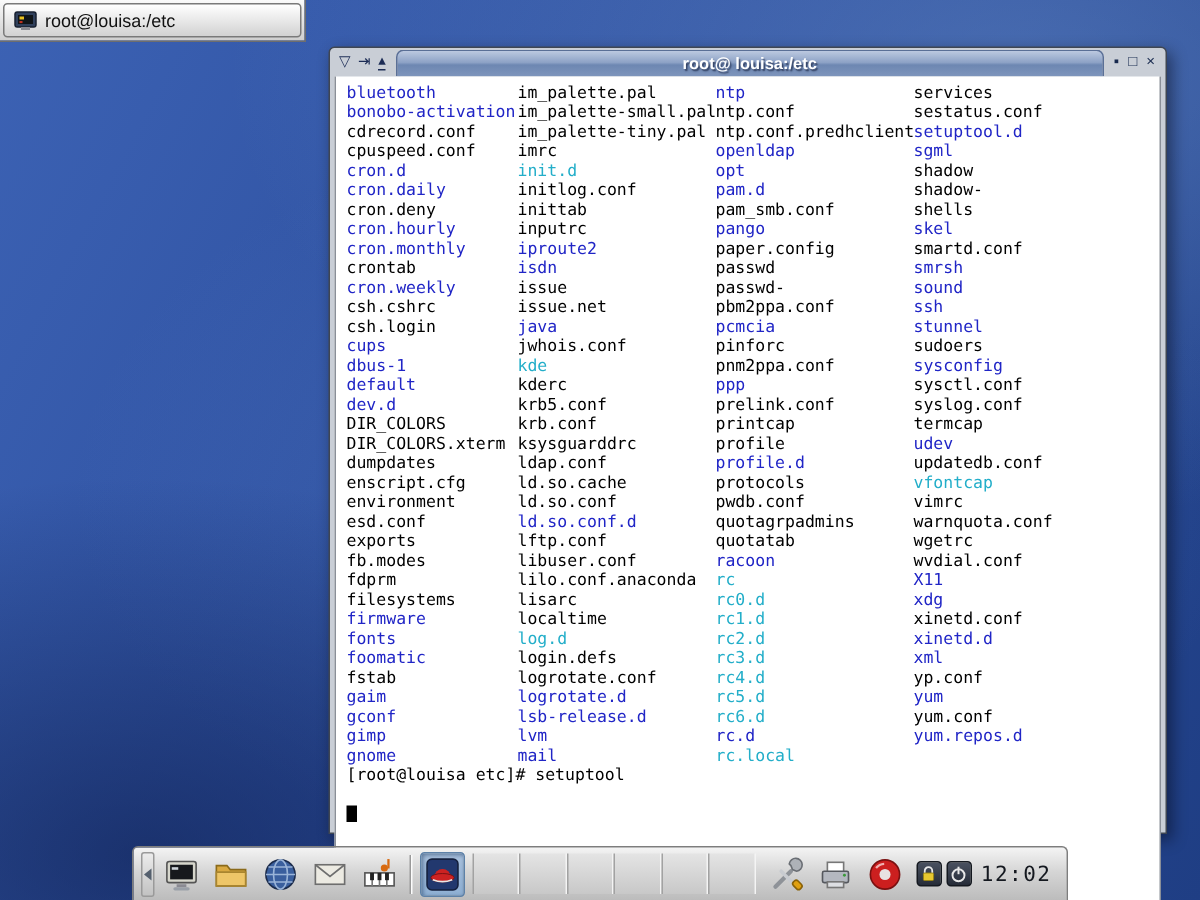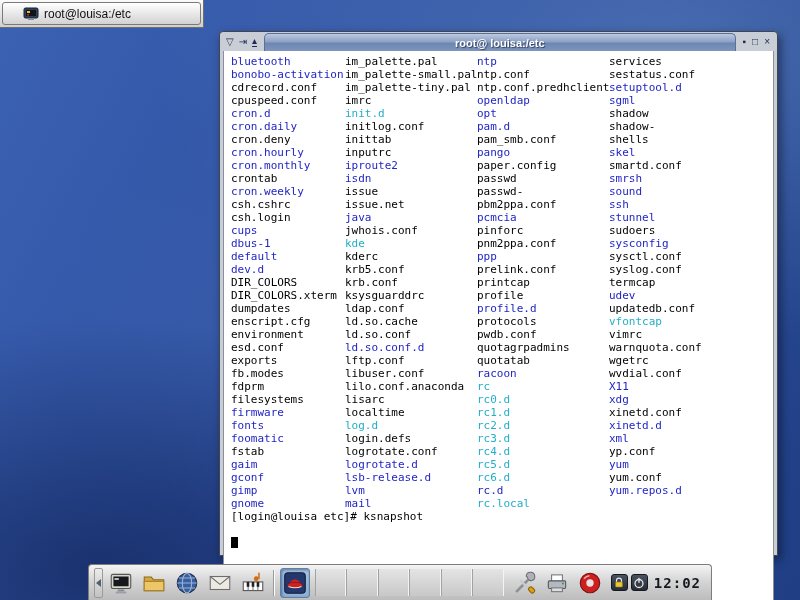--- a/index.html
+++ b/index.html
@@ -8,21 +8,21 @@
     background:
       radial-gradient(120% 90% at 85% 8%, rgba(130,170,225,.35), transparent 55%),
       radial-gradient(90% 70% at 12% 95%, rgba(8,22,66,.55), transparent 60%),
       radial-gradient(70% 60% at 55% 55%, rgba(95,135,205,.28), transparent 70%),
       linear-gradient(118deg,#3c62b4 0%, #2d4f9e 45%, #1f3e84 100%);}
 
   
   .top-taskbar{position:absolute;left:0;top:0;width:204px;height:28px;
     background:linear-gradient(#fafafa,#cfcfcf);border-right:1px solid #6e6e6e;
     border-bottom:1px solid #6e6e6e;padding:2px;display:flex}
-  .task-btn{flex:1;display:flex;align-items:center;gap:5px;padding:0 20px;
+  .task-btn{flex:1;display:flex;align-items:center;gap:5px;padding:0 6px;
     background:linear-gradient(#ffffff,#d2d2d2);border:1px solid #7a7a7a;border-radius:3px;
     font-size:12px;color:#111;cursor:pointer;white-space:nowrap;overflow:hidden}
 
   
   .window{position:absolute;left:219px;top:31px;width:559px;height:525px;
     background:#c9ced6;border:1px solid #3f4652;border-radius:4px 4px 0 0;
     padding:0 3px 3px;box-shadow:3px 4px 10px rgba(0,0,10,.45)}
   .titlebar{height:19px;display:flex;align-items:stretch}
   .tb-left{display:flex;align-items:center;gap:5px;padding:0 7px 0 3px;color:#1c2c55;font-size:10px}
   .tb-left span,.tb-right span{cursor:pointer;line-height:1;display:inline-block}
@@ -55,21 +55,21 @@
     align-items:center;justify-content:center;cursor:pointer;border-radius:3px;padding:0}
   .picon.active{background:linear-gradient(#aac2de,#8fb0d4);border:1px solid #5d81a8;
     box-shadow:inset 1px 1px 3px rgba(25,55,95,.55)}
   .psep{width:2px;height:26px;border-left:1px solid #9a9a9a;border-right:1px solid #fcfcfc;margin:0 2px}
   .slots{display:flex;flex:1;height:27px;margin:0 2px}
   .slot{flex:1;height:27px;border-left:1px solid #a2a2a2;border-right:1px solid #f4f4f4;
     background:linear-gradient(#e4e4e4,#c8c8c8)}
   .mini-group{display:flex;gap:3px;margin:0 3px}
   .mini{width:17px;height:17px;background:linear-gradient(#4a5160,#262c38);border:1px solid #14181f;
     border-radius:3px;display:flex;align-items:center;justify-content:center;padding:0;cursor:pointer}
-  .clock{margin-right:5px;font-family:"DejaVu Sans Mono",monospace;font-weight:bold;font-size:14px;
+  .clock{margin-right:5px;font-family:"DejaVu Sans Mono",monospace;font-weight:normal;font-size:14px;
     color:#14181f;letter-spacing:1px;cursor:default}
 </style>
 </head>
 <body>
 
 <div class="desktop">
 
   <div class="top-taskbar">
     <div class="task-btn">
       <span style="display:flex">
@@ -99,21 +99,21 @@
         <span>▪</span>
         <span>□</span>
         <span>×</span>
       </div>
     </div>
     <div class="term">
       <div class="term-col" style="left:7px"><div class="fe d">bluetooth</div><div class="fe d">bonobo-activation</div><div class="fe f">cdrecord.conf</div><div class="fe f">cpuspeed.conf</div><div class="fe d">cron.d</div><div class="fe d">cron.daily</div><div class="fe f">cron.deny</div><div class="fe d">cron.hourly</div><div class="fe d">cron.monthly</div><div class="fe f">crontab</div><div class="fe d">cron.weekly</div><div class="fe f">csh.cshrc</div><div class="fe f">csh.login</div><div class="fe d">cups</div><div class="fe d">dbus-1</div><div class="fe d">default</div><div class="fe d">dev.d</div><div class="fe f">DIR_COLORS</div><div class="fe f">DIR_COLORS.xterm</div><div class="fe f">dumpdates</div><div class="fe f">enscript.cfg</div><div class="fe f">environment</div><div class="fe f">esd.conf</div><div class="fe f">exports</div><div class="fe f">fb.modes</div><div class="fe f">fdprm</div><div class="fe f">filesystems</div><div class="fe d">firmware</div><div class="fe d">fonts</div><div class="fe d">foomatic</div><div class="fe f">fstab</div><div class="fe d">gaim</div><div class="fe d">gconf</div><div class="fe d">gimp</div><div class="fe d">gnome</div></div>
       <div class="term-col" style="left:121px"><div class="fe f">im_palette.pal</div><div class="fe f">im_palette-small.pal</div><div class="fe f">im_palette-tiny.pal</div><div class="fe f">imrc</div><div class="fe l">init.d</div><div class="fe f">initlog.conf</div><div class="fe f">inittab</div><div class="fe f">inputrc</div><div class="fe d">iproute2</div><div class="fe d">isdn</div><div class="fe f">issue</div><div class="fe f">issue.net</div><div class="fe d">java</div><div class="fe f">jwhois.conf</div><div class="fe l">kde</div><div class="fe f">kderc</div><div class="fe f">krb5.conf</div><div class="fe f">krb.conf</div><div class="fe f">ksysguarddrc</div><div class="fe f">ldap.conf</div><div class="fe f">ld.so.cache</div><div class="fe f">ld.so.conf</div><div class="fe d">ld.so.conf.d</div><div class="fe f">lftp.conf</div><div class="fe f">libuser.conf</div><div class="fe f">lilo.conf.anaconda</div><div class="fe f">lisarc</div><div class="fe f">localtime</div><div class="fe l">log.d</div><div class="fe f">login.defs</div><div class="fe f">logrotate.conf</div><div class="fe d">logrotate.d</div><div class="fe d">lsb-release.d</div><div class="fe d">lvm</div><div class="fe d">mail</div></div>
       <div class="term-col" style="left:253px"><div class="fe d">ntp</div><div class="fe f">ntp.conf</div><div class="fe f">ntp.conf.predhclient</div><div class="fe d">openldap</div><div class="fe d">opt</div><div class="fe d">pam.d</div><div class="fe f">pam_smb.conf</div><div class="fe d">pango</div><div class="fe f">paper.config</div><div class="fe f">passwd</div><div class="fe f">passwd-</div><div class="fe f">pbm2ppa.conf</div><div class="fe d">pcmcia</div><div class="fe f">pinforc</div><div class="fe f">pnm2ppa.conf</div><div class="fe d">ppp</div><div class="fe f">prelink.conf</div><div class="fe f">printcap</div><div class="fe f">profile</div><div class="fe d">profile.d</div><div class="fe f">protocols</div><div class="fe f">pwdb.conf</div><div class="fe f">quotagrpadmins</div><div class="fe f">quotatab</div><div class="fe d">racoon</div><div class="fe l">rc</div><div class="fe l">rc0.d</div><div class="fe l">rc1.d</div><div class="fe l">rc2.d</div><div class="fe l">rc3.d</div><div class="fe l">rc4.d</div><div class="fe l">rc5.d</div><div class="fe l">rc6.d</div><div class="fe d">rc.d</div><div class="fe l">rc.local</div></div>
       <div class="term-col" style="left:385px"><div class="fe f">services</div><div class="fe f">sestatus.conf</div><div class="fe d">setuptool.d</div><div class="fe d">sgml</div><div class="fe f">shadow</div><div class="fe f">shadow-</div><div class="fe f">shells</div><div class="fe d">skel</div><div class="fe f">smartd.conf</div><div class="fe d">smrsh</div><div class="fe d">sound</div><div class="fe d">ssh</div><div class="fe d">stunnel</div><div class="fe f">sudoers</div><div class="fe d">sysconfig</div><div class="fe f">sysctl.conf</div><div class="fe f">syslog.conf</div><div class="fe f">termcap</div><div class="fe d">udev</div><div class="fe f">updatedb.conf</div><div class="fe l">vfontcap</div><div class="fe f">vimrc</div><div class="fe f">warnquota.conf</div><div class="fe f">wgetrc</div><div class="fe f">wvdial.conf</div><div class="fe d">X11</div><div class="fe d">xdg</div><div class="fe f">xinetd.conf</div><div class="fe d">xinetd.d</div><div class="fe d">xml</div><div class="fe f">yp.conf</div><div class="fe d">yum</div><div class="fe f">yum.conf</div><div class="fe d">yum.repos.d</div></div>
-      <div class="term-line" style="top:459px">[login@louisa etc]# ksnapshot</div>
+      <div class="term-line" style="top:459px">[root@louisa etc]# setuptool</div>
       <div class="cursor" style="top:486px"></div>
     </div>
   </div>
 
   <div class="panel">
     <div class="hide-handle">
         <span class="tri"></span>
       </div>
 
     <button class="picon">

